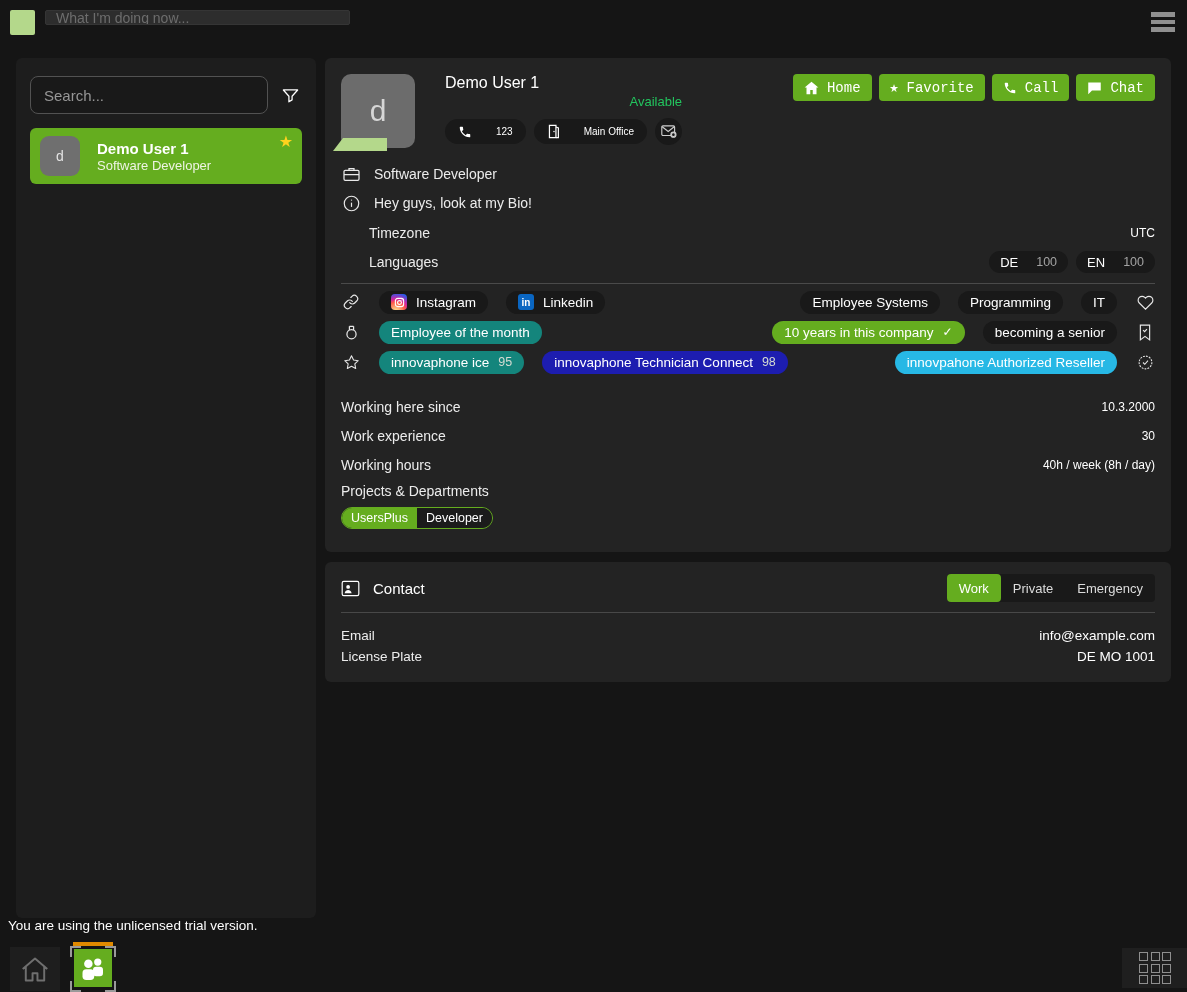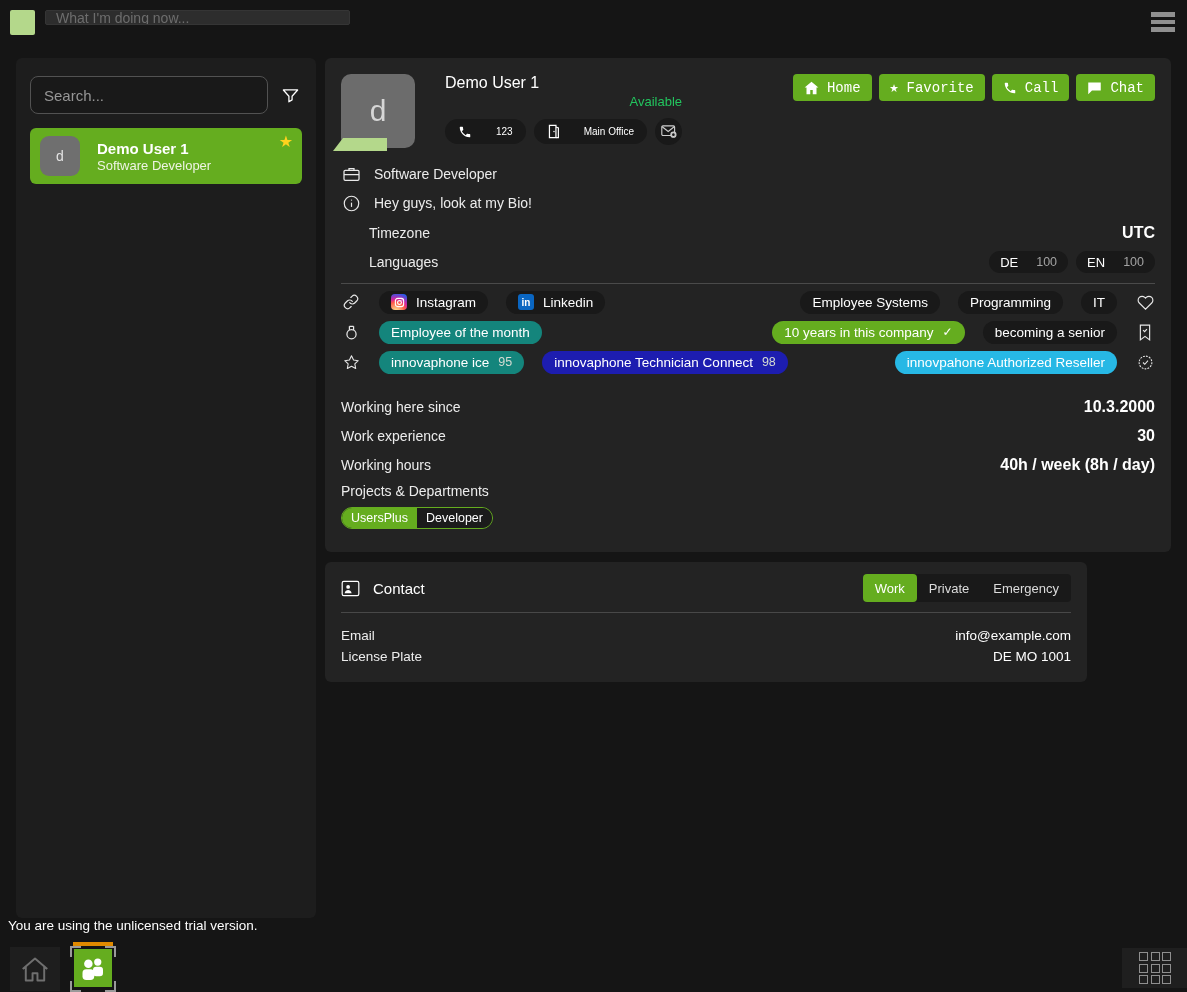--- a/index.html
+++ b/index.html
@@ -50,21 +50,21 @@
     color:#e3e3e3; font-size:14px;
   }
   .contact-item .ci-text { margin-left:17px; }
   .ci-name { font-size:15px; font-weight:bold; color:#fff; }
   .ci-role { font-size:13px; color:#eef4e3; margin-top:1px; }
   .ci-star { position:absolute; top:4px; right:9px; color:var(--gold); font-size:16px; cursor:pointer; }
 
   
   .card { background:#232323; border-radius:6px; }
   .main-card { left:325px; top:58px; width:846px; height:494px; padding:16px; }
-  .contact-card { left:325px; top:562px; width:762px; height:120px; padding:12px 16px; }
+  .contact-card { left:325px; top:562px; width:846px; height:120px; padding:12px 16px; }
 
   
   .profile-header { display:flex; align-items:flex-start; }
   .avatar-wrap { position:relative; width:74px; height:74px; flex:0 0 auto; }
   .big-avatar {
     width:74px; height:74px; background:#6c6c6c; border-radius:10px;
     display:flex; align-items:center; justify-content:center;
     font-size:30px; color:#d6d6d6;
   }
   .presence-bar {
@@ -93,21 +93,21 @@
     font-family:Liberation Mono, monospace;
   }
 
   
   .info-rows { margin-top:15px; }
   .icon-row { display:flex; align-items:center; gap:13px; height:22px; margin-bottom:7px; }
   .icon-cell { width:20px; display:flex; justify-content:center; flex:0 0 auto; }
   .row-text { font-size:14px; color:#ececec; }
   .kv-row { display:flex; align-items:center; justify-content:space-between; height:24px; margin-bottom:5px;margin-left:28px; }
   .kv-label { font-size:14px; color:#ececec; }
-  .kv-value { font-size:16px; color:#fff;font-weight:bold; }
+  .kv-value { font-size:12px; color:#fff; }
   .lang-pills { display:flex; gap:8px; }
   .lang-pill { height:22px; border-radius:12px; font-size:13px; gap:18px; padding:0 11px; }
   .dim-num { color:#a3a3a3; font-size:12.5px; }
 
   .divider { border:none; border-top:1px solid #4a4a4a; margin:9px 0 2px 0; }
 
   .badge-row { display:flex; align-items:center; justify-content:space-between; margin-top:6px; height:24px; }
   .badge-group { display:flex; align-items:center; gap:18px; }
   .badge {
     display:inline-flex; align-items:center; gap:9px; height:23px;

